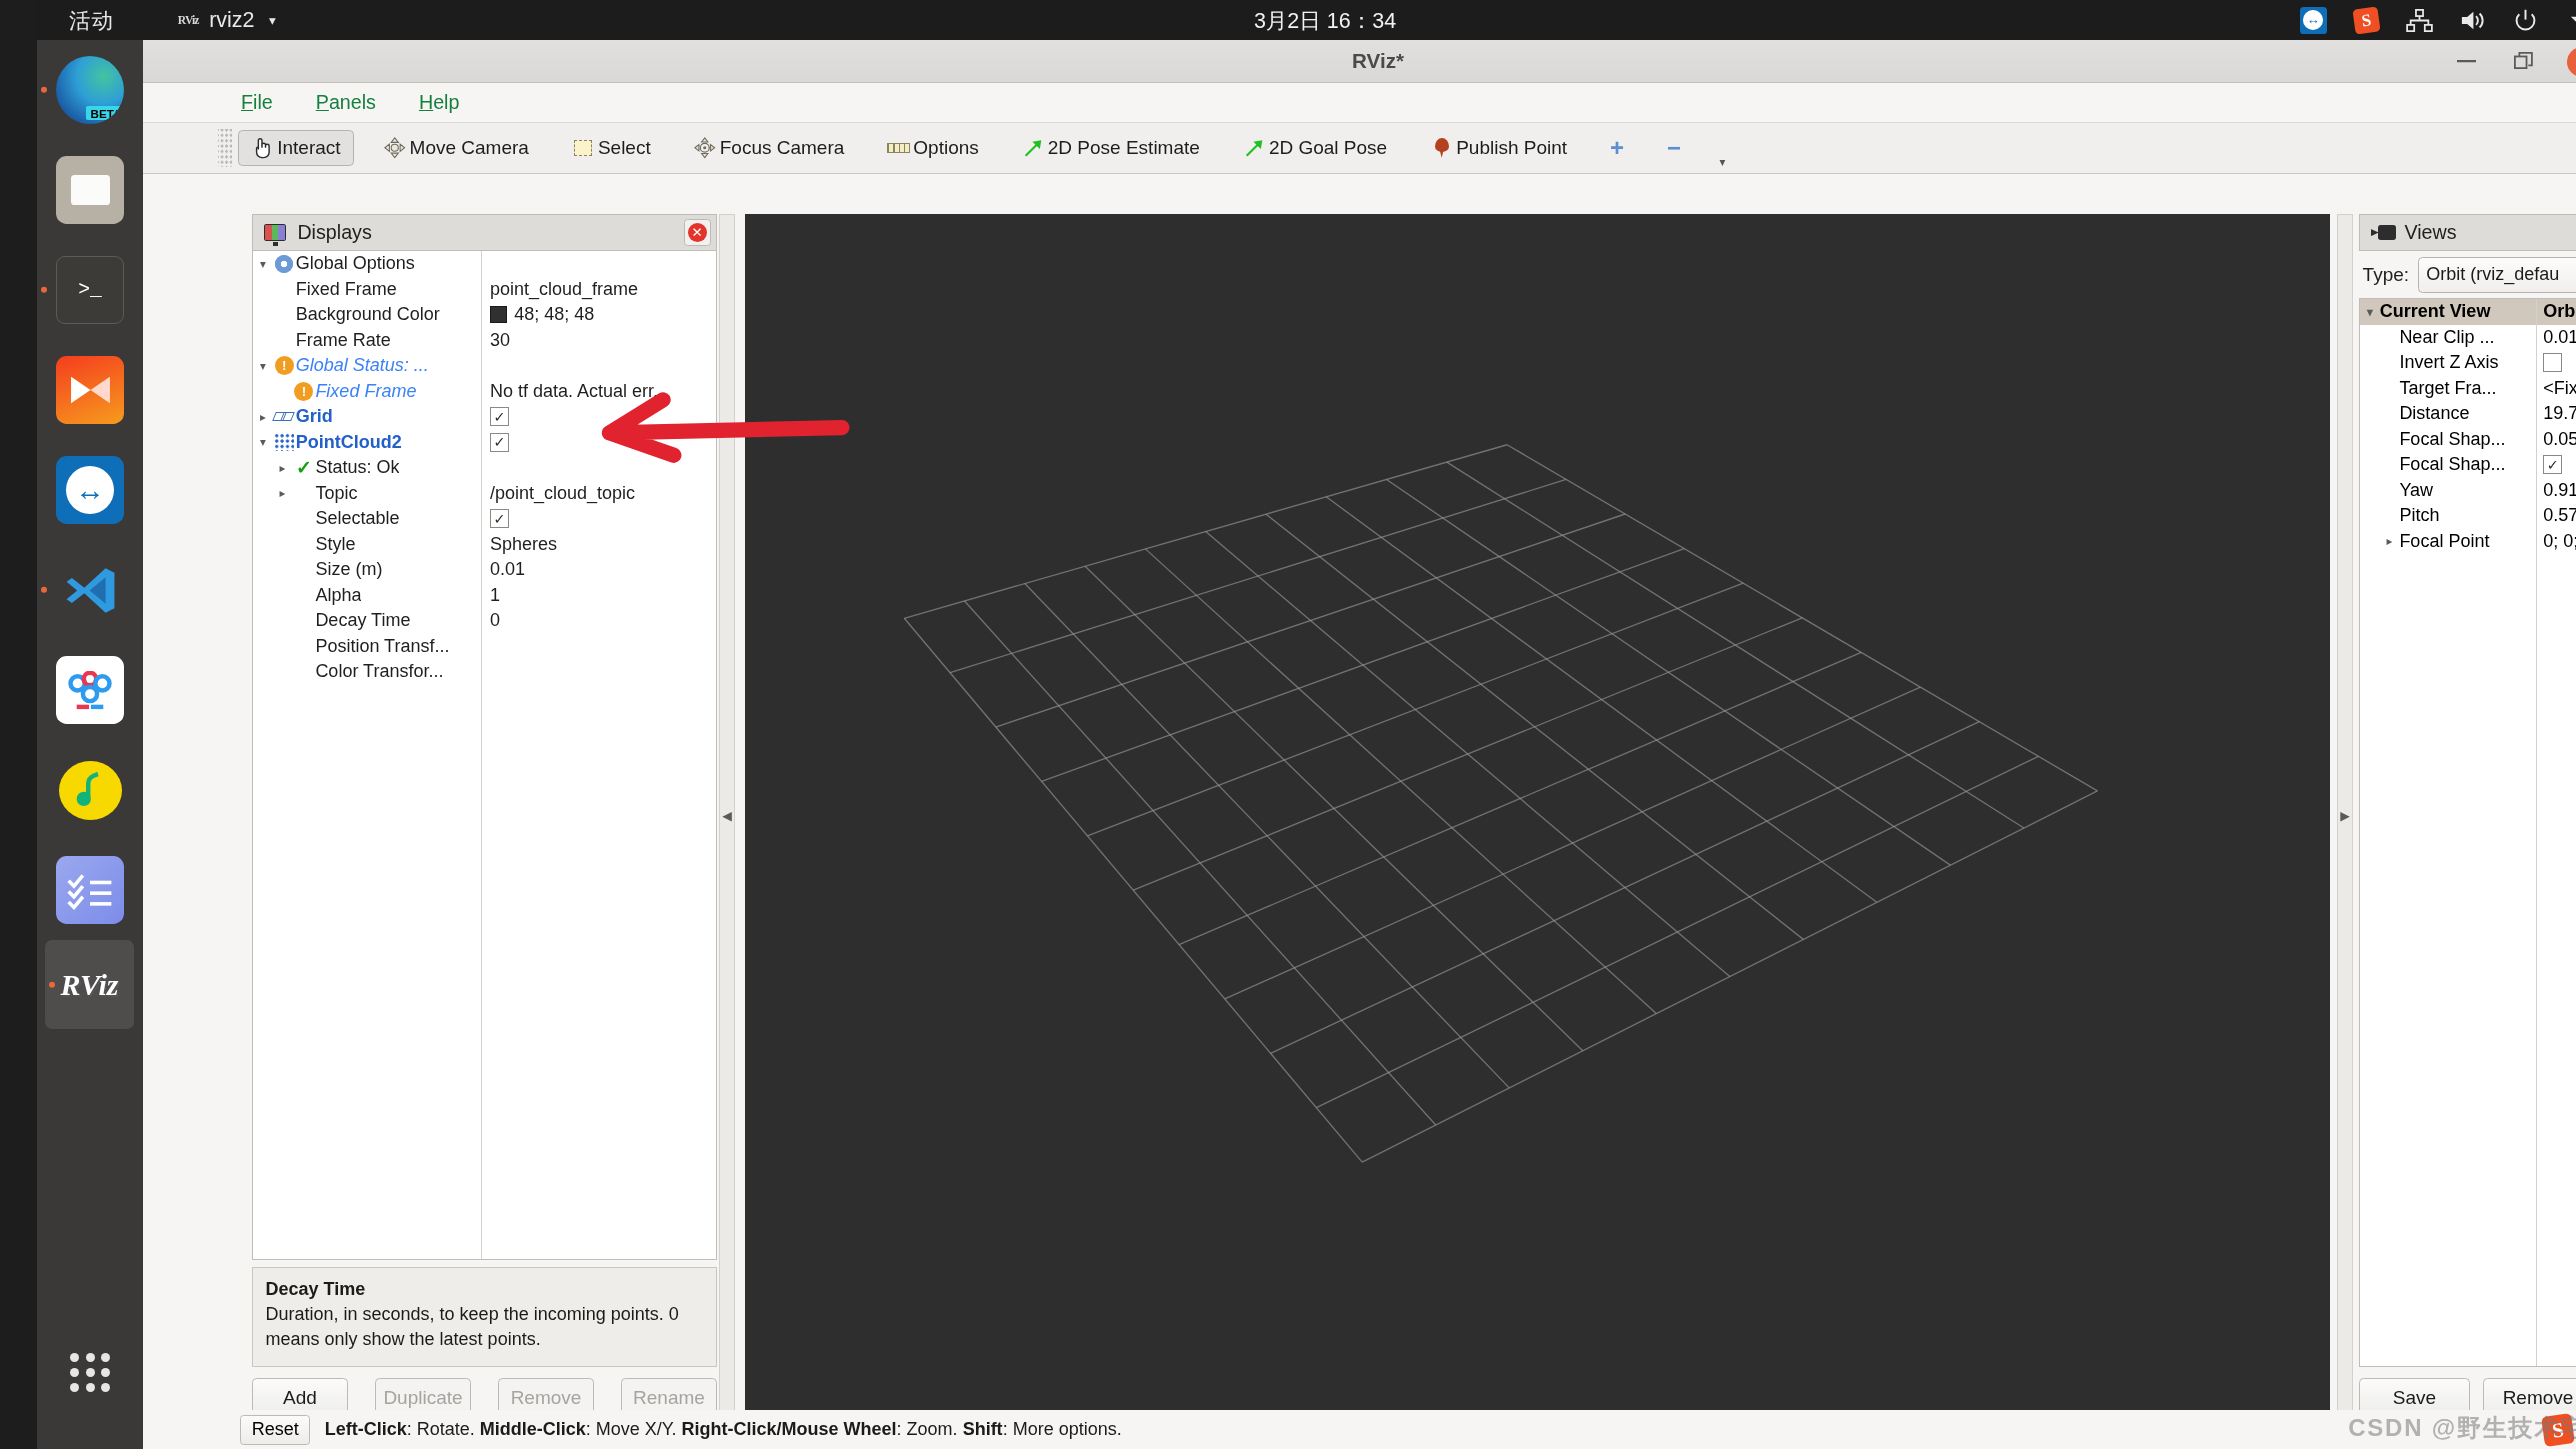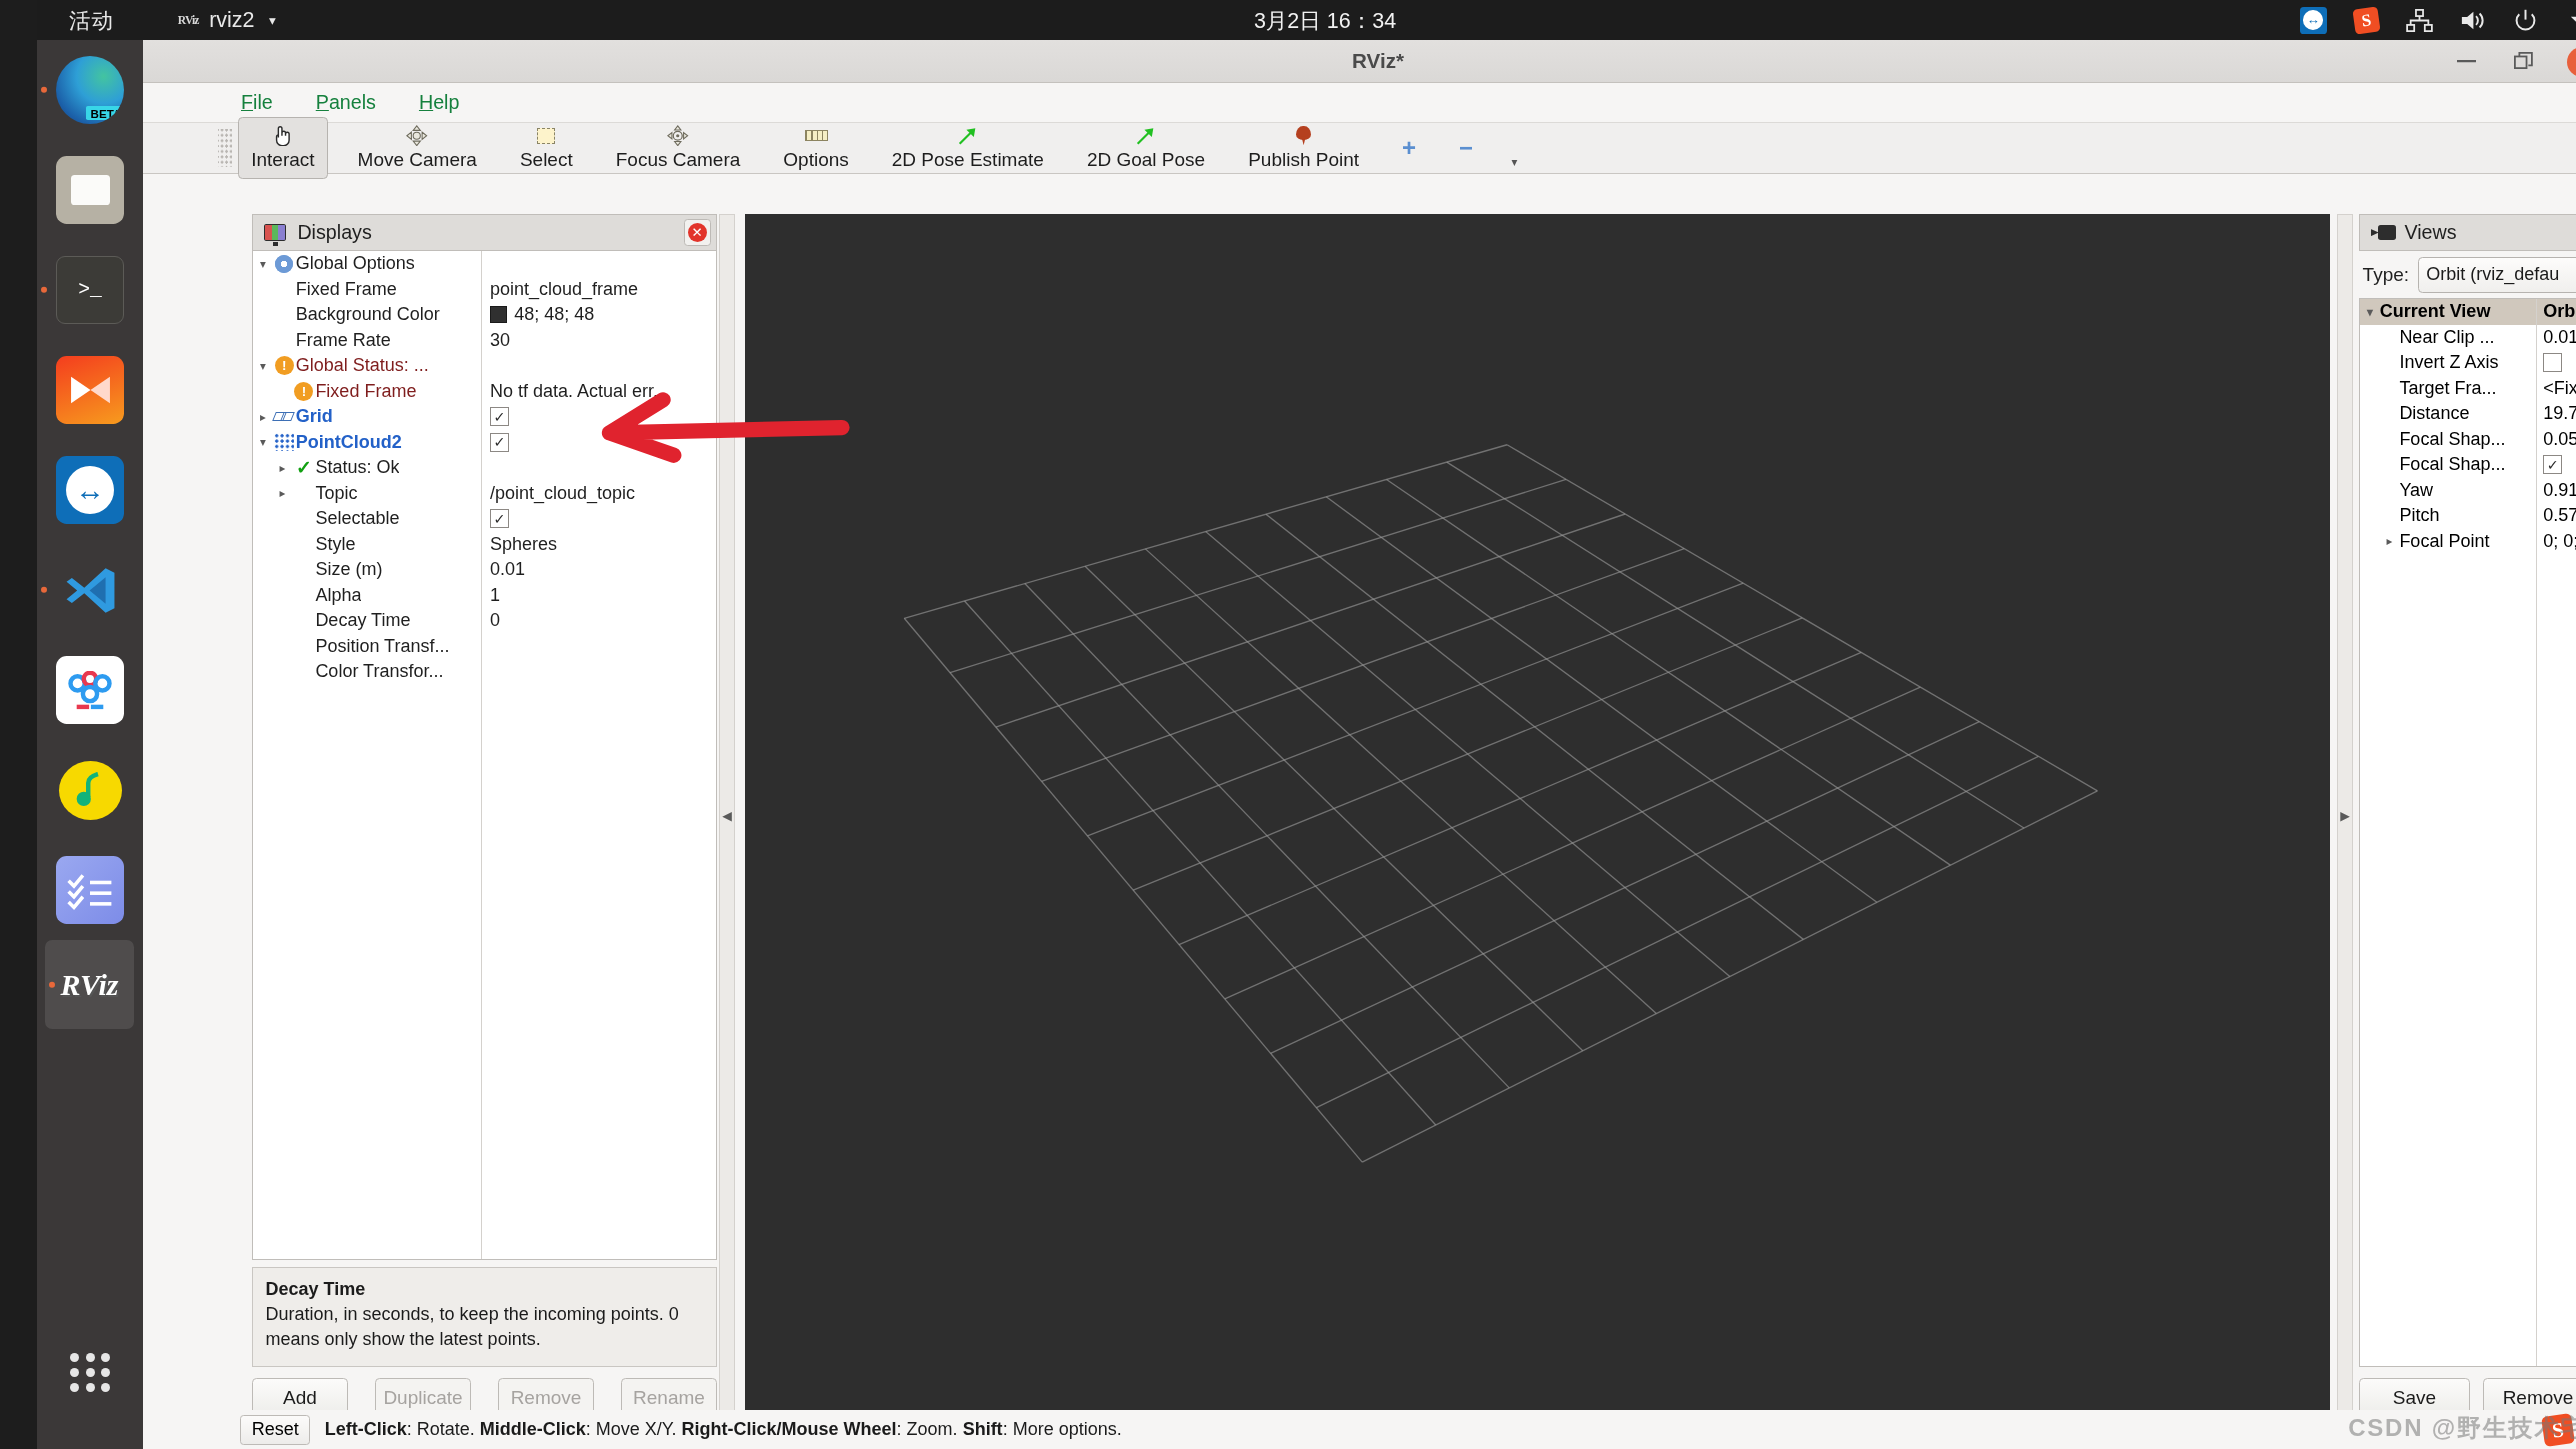--- a/index.html
+++ b/index.html
@@ -121,21 +121,20 @@
     height:52px; background:#f0efee; border-top:0.9px solid #dcdad7; border-bottom:0.9px solid #c9c6c2;
     display:flex; align-items:center; padding-left:75px; gap:0;
   }
   .tb-grip { width:14.3px; height:38px; margin-right:5.4px;
     background-image: radial-gradient(#b9b6b2 1.2px, transparent 1.3px);
     background-size: 4.5px 5.4px; background-position: 1.8px 3.6px; }
   .tbtn {
     display:flex; align-items:center; gap:3px; padding:6.3px 12.5px; margin-right:16px;
     font-size:19px; color:#1d1d1d; border:0.9px solid transparent; border-radius:4.5px;
     white-space:nowrap;
-    flex-direction:column;
   }
   .tbtn.checked { background:#e3e1df; border:0.9px solid #b6b3af; }
   .tb-ico { width:23px; height:21.5px; display:flex; align-items:center; justify-content:center; }
   .sq-select { width:18px;height:16px;background:#fdf3cb;border:1.8px dashed #8a8466; }
   .ruler { width:23px;height:10.7px;background:#f5eec4;border:1.3px solid #8c8460;
            background-image:repeating-linear-gradient(90deg,#8c8460 0 1.3px,transparent 1.3px 5.4px); }
   .pin { width:14.3px;height:19.7px;position:relative; }
   .pin i { position:absolute; left:0; top:0; width:14.3px;height:14.3px;border-radius:50% 50% 50% 50%/60% 60% 40% 40%; background:#b5401f; }
   .pin b { position:absolute; left:4.9px; top:10.7px; width:4.5px;height:9px; background:#b5401f; clip-path: polygon(0 0,100% 0,50% 100%); }
   .plus-ico { color:#5b8fd0; font-size:24px; line-height:1; font-weight:bold; }
@@ -175,21 +174,21 @@
   .tree-splitter { position:absolute; left:228px; top:0; bottom:0; width:0.9px; background:#d4d1cd; }
   .row { display:flex; align-items:center; height:25.5px; font-size:18px; color:#1f1f1f; position:relative; }
   .row .namecell { width:228px; display:flex; align-items:center; }
   .row .valcell { flex:1; padding-left:9px; display:flex; align-items:center; gap:7.2px; }
   .twisty { width:19.7px; text-align:center; font-size:11.6px; color:#5a5a5a; flex:none; }
   .twisty.open::before { content:'\25BE'; }
   .twisty.closed::before { content:'\25B8'; }
   .rowico { width:23px; display:flex; align-items:center; justify-content:center; flex:none; }
   .lbl { white-space:nowrap; overflow:hidden; }
   .blue { color:#2361c8; font-weight:bold; }
-  .orange { color:#7f1d1d; }
+  .orange { color:#3b82f6;font-style:italic; }
   .gear { width:18px;height:18px;border-radius:50%;
           background: radial-gradient(circle, #ffffff 0 24%, #6d9ad6 25% 100%);
           box-shadow: 0 0 0 1.8px #6d9ad6 inset; }
   .warn { width:19px;height:19px;border-radius:50%;background:#f19d22;color:#fff;
           font-size:13.4px;font-weight:bold;display:flex;align-items:center;justify-content:center;line-height:1; }
   .okcheck { color:#12a012; font-size:19px; font-weight:bold; line-height:1; }
   .griddia { width:19.7px;height:12.5px; position:relative;}
   .griddia i,.griddia b{position:absolute;border:1.4px solid #3d6fb5;width:10.7px;height:9px;transform:skewX(-22deg);}
   .griddia i{left:0;top:1.8px;} .griddia b{left:7.2px;top:1.8px;}
   .pcico { width:19.7px;height:18px;

